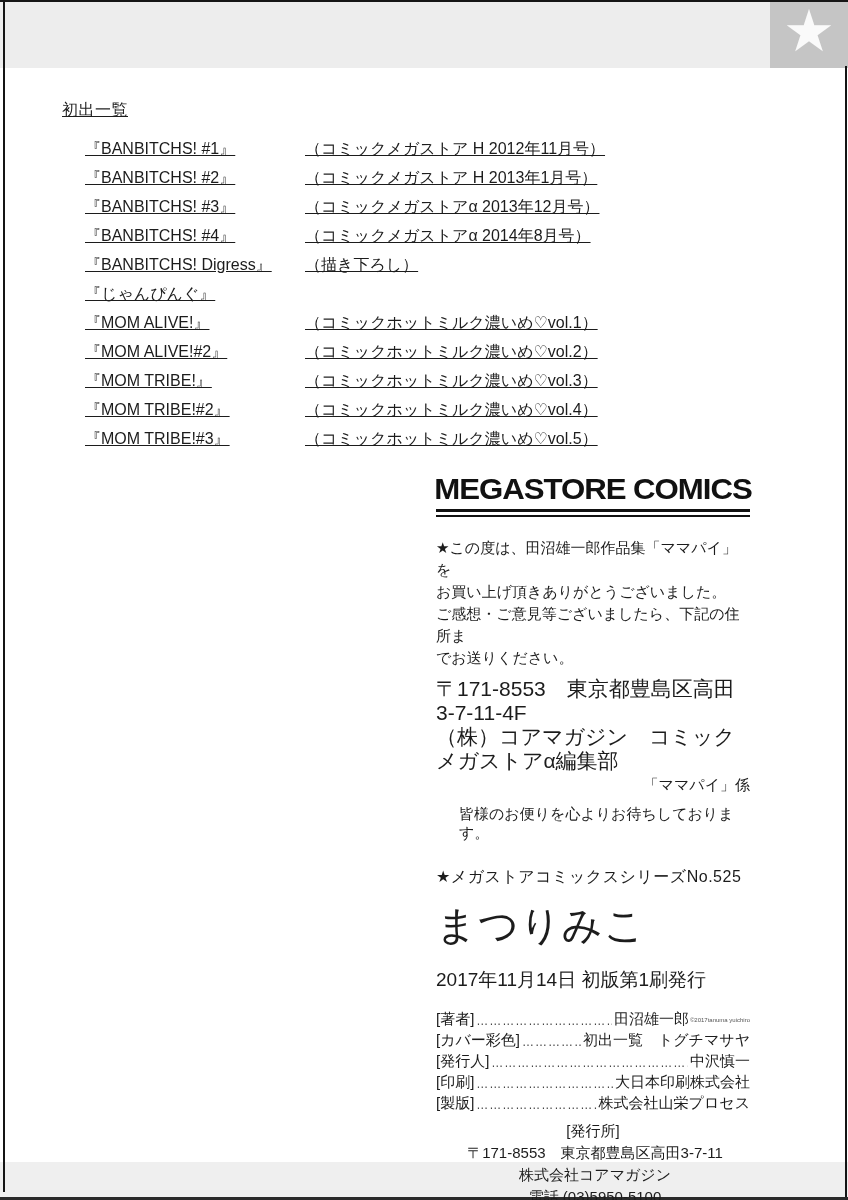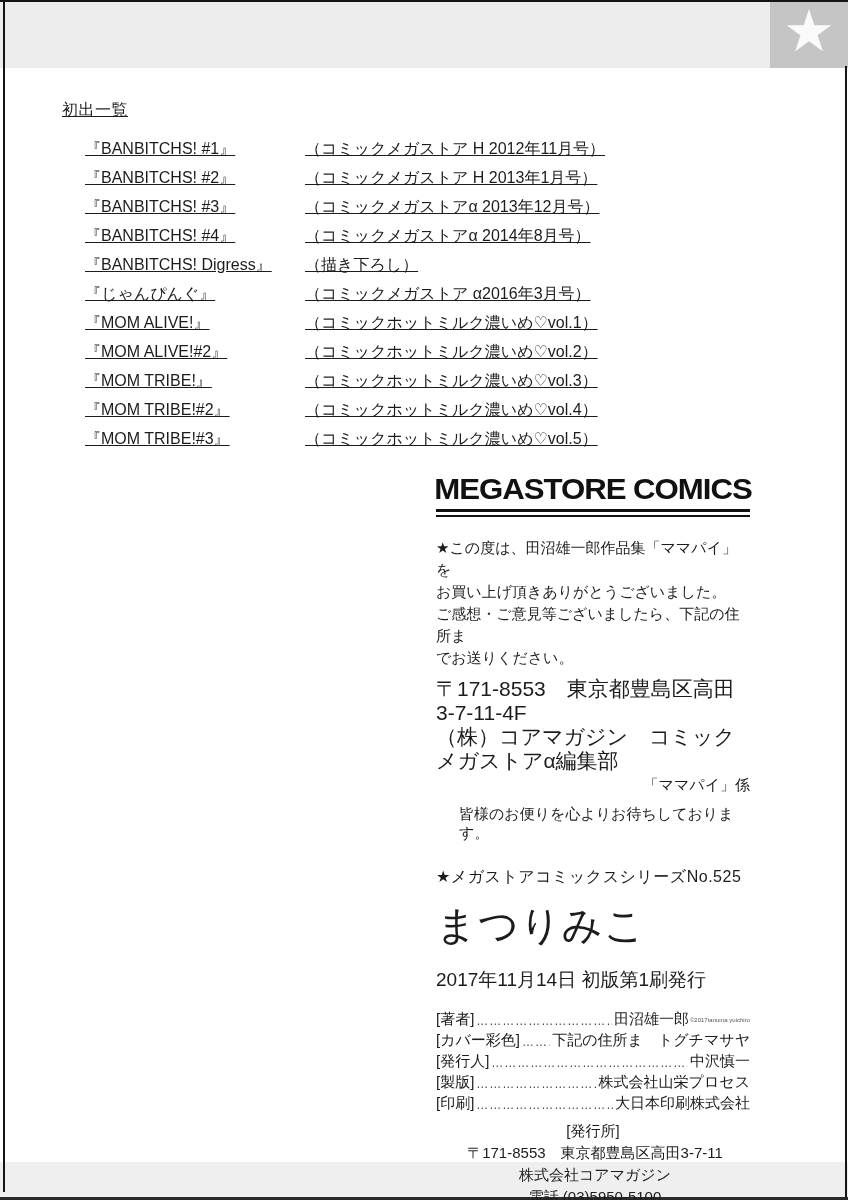--- a/index.html
+++ b/index.html
@@ -80,21 +80,20 @@
   <div class="fp-row">
     <span>『BANBITCHS! #4』</span>
     <span>（コミックメガストアα 2014年8月号）</span>
   </div>
   <div class="fp-row">
     <span>『BANBITCHS! Digress』</span>
     <span>（描き下ろし）</span>
   </div>
   <div class="fp-row">
     <span>『じゃんぴんぐ』</span>
-    <span>（コミックメガストア α2016年3月号）</span>
   </div>
   <div class="fp-row">
     <span>『MOM ALIVE!』</span>
     <span>（コミックホットミルク濃いめ♡vol.1）</span>
   </div>
   <div class="fp-row">
     <span>『MOM ALIVE!#2』</span>
     <span>（コミックホットミルク濃いめ♡vol.2）</span>
   </div>
   <div class="fp-row">
@@ -134,36 +133,36 @@
   <div class="credits">
     <div class="credit-row">
       <span class="credit-label">[著者]</span>
       <span class="leader"></span>
       <span class="credit-value">田沼雄一郎</span>
       <span class="credit-note">©2017tanuma yuichiro</span>
     </div>
     <div class="credit-row">
       <span class="credit-label">[カバー彩色]</span>
       <span class="leader"></span>
-      <span class="credit-value">下記の住所ま　トグチマサヤ</span>
+      <span class="credit-value">初出一覧　トグチマサヤ</span>
     </div>
     <div class="credit-row">
       <span class="credit-label">[発行人]</span>
       <span class="leader"></span>
       <span class="credit-value">中沢慎一</span>
     </div>
     <div class="credit-row">
+      <span class="credit-label">[印刷]</span>
+      <span class="leader"></span>
+      <span class="credit-value">大日本印刷株式会社</span>
+    </div>
+    <div class="credit-row">
       <span class="credit-label">[製版]</span>
       <span class="leader"></span>
       <span class="credit-value">株式会社山栄プロセス</span>
-    </div>
-    <div class="credit-row">
-      <span class="credit-label">[印刷]</span>
-      <span class="leader"></span>
-      <span class="credit-value">大日本印刷株式会社</span>
     </div>
   </div>
 
   <div class="publisher">
     <div>[発行所]</div>
     <div class="publisher-lines">〒171-8553　東京都豊島区高田3-7-11
 株式会社コアマガジン
 電話 (03)5950-5100</div>
   </div>
 

